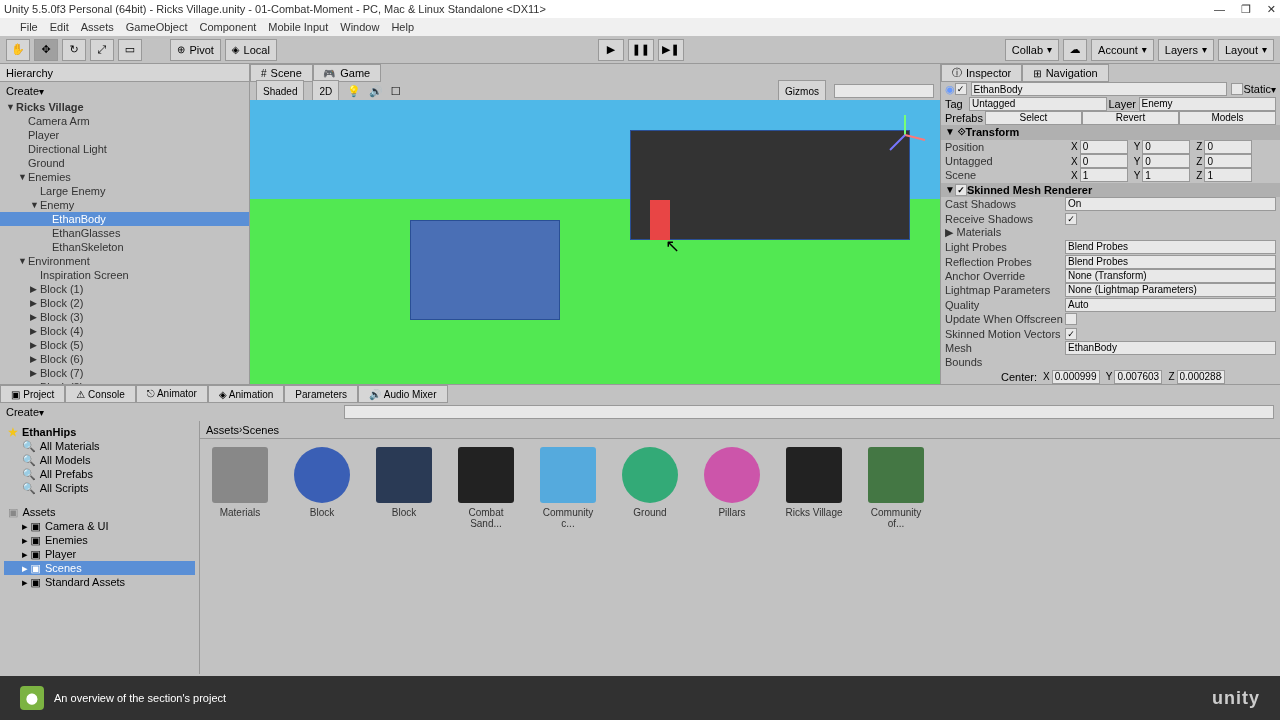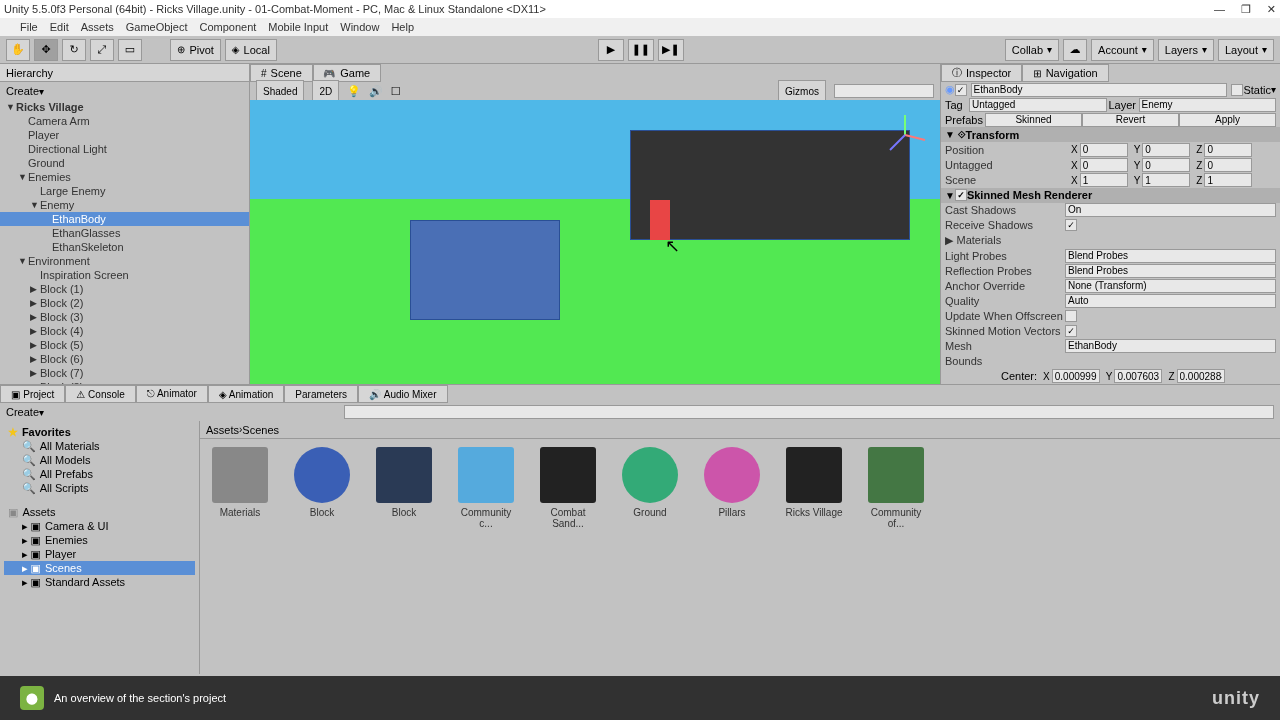--- a/index.html
+++ b/index.html
@@ -188,23 +188,23 @@
       <span>Static</span> ▾
     </div>
     <div class="insp-row">
       <span style="width:24px">Tag</span>
       <span class="insp-field" style="flex:1">Untagged</span>
       <span style="margin-left:2px;width:30px">Layer</span>
       <span class="insp-field" style="flex:1">Enemy</span>
     </div>
     <div class="insp-row">
       <span style="width:40px">Prefabs</span>
-      <button class="insp-field" style="flex:1">Skinned</button>
+      <button class="insp-field" style="flex:1">Select</button>
       <button class="insp-field" style="flex:1">Revert</button>
-      <button class="insp-field" style="flex:1">Apply</button>
+      <button class="insp-field" style="flex:1">Models</button>
     </div>
 
     <div class="component-header">▼ ⟐ <span>Transform</span></div>
     <div class="insp-row">
         <span class="insp-label">Position</span>
         <span class="xyz-label">X</span>
         <input class="insp-field-sm" value="0" style="">
         <span class="xyz-label">Y</span>
         <input class="insp-field-sm" value="0" style="">
         <span class="xyz-label">Z</span>
@@ -245,20 +245,24 @@
         <span class="insp-label">Light Probes</span>
         <span class="insp-field">Blend Probes</span>
       </div>
     <div class="insp-row">
         <span class="insp-label">Reflection Probes</span>
         <span class="insp-field">Blend Probes</span>
       </div>
     <div class="insp-row">
         <span class="insp-label">Anchor Override</span>
         <span class="insp-field">None (Transform)</span>
+      </div>
+    <div class="insp-row">
+        <span class="insp-label">Lightmap Parameters</span>
+        <span class="insp-field">None (Lightmap Parameters)</span>
       </div>
     <div class="insp-row">
         <span class="insp-label">Quality</span>
         <span class="insp-field">Auto</span>
       </div>
     <div class="insp-row">
         <span class="insp-label">Update When Offscreen</span>
         <span class="checkbox"></span>
       </div>
     <div class="insp-row">
@@ -293,21 +297,21 @@
         <div class="project-tab">⎋ Animator</div>
         <div class="project-tab">◈ Animation</div>
         <div class="project-tab"> Parameters</div>
         <div class="project-tab">🔊 Audio Mixer</div>
       </div>
     <div class="panel-header"><span>Create</span> ▾ <input class="insp-field" style="flex: 1 1 0%; margin-left: 300px;"></div>
     <div class="project-body">
       <div class="project-sidebar">
         <div class="fav-item" style="padding-left:4px;font-weight:bold">
             <span class="star">★</span> 
-            <span>Favorites</span>
+            <span>EthanHips</span>
           </div>
         <div id="fav-items">
             <div class="fav-item"><span style="color:#5af">🔍</span> All Materials</div>
             <div class="fav-item"><span style="color:#5af">🔍</span> All Models</div>
             <div class="fav-item"><span style="color:#5af">🔍</span> All Prefabs</div>
             <div class="fav-item"><span style="color:#5af">🔍</span> All Scripts</div>
           </div>
         <div style="height:10px"></div>
         <div class="fav-item" style="padding-left:4px">
             <span class="folder-icon">▣</span> 
@@ -332,26 +336,26 @@
             </div>
             <div class="asset-item">
               <div class="asset-thumb" style="background:#3a5fb5;border-radius:50%"></div>
               <div class="asset-label">Block</div>
             </div>
             <div class="asset-item">
               <div class="asset-thumb" style="background:#2a3a55"></div>
               <div class="asset-label">Block</div>
             </div>
             <div class="asset-item">
+              <div class="asset-thumb" style="background:#222"></div>
+              <div class="asset-label">Combat Sand...</div>
+            </div>
+            <div class="asset-item">
               <div class="asset-thumb" style="background:#5ad"></div>
               <div class="asset-label">Community c...</div>
-            </div>
-            <div class="asset-item">
-              <div class="asset-thumb" style="background:#222"></div>
-              <div class="asset-label">Combat Sand...</div>
             </div>
             <div class="asset-item">
               <div class="asset-thumb" style="background:#3a7;border-radius:50%"></div>
               <div class="asset-label">Ground</div>
             </div>
             <div class="asset-item">
               <div class="asset-thumb" style="background:#c5a;border-radius:50%"></div>
               <div class="asset-label">Pillars</div>
             </div>
             <div class="asset-item">

